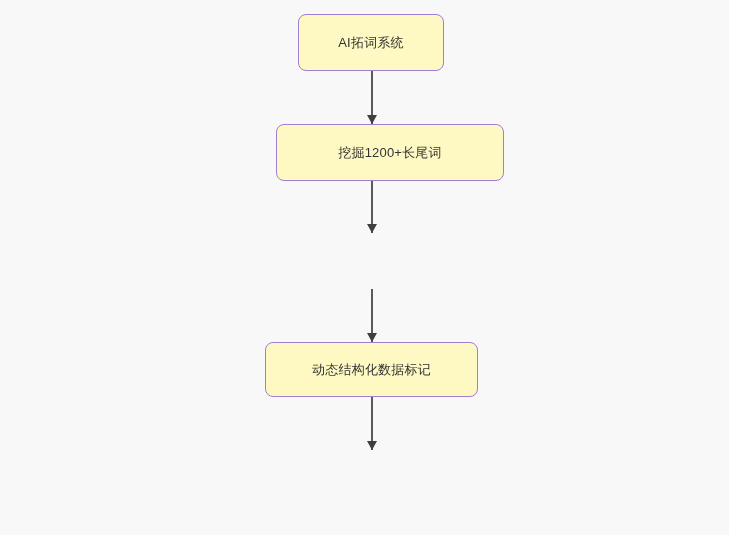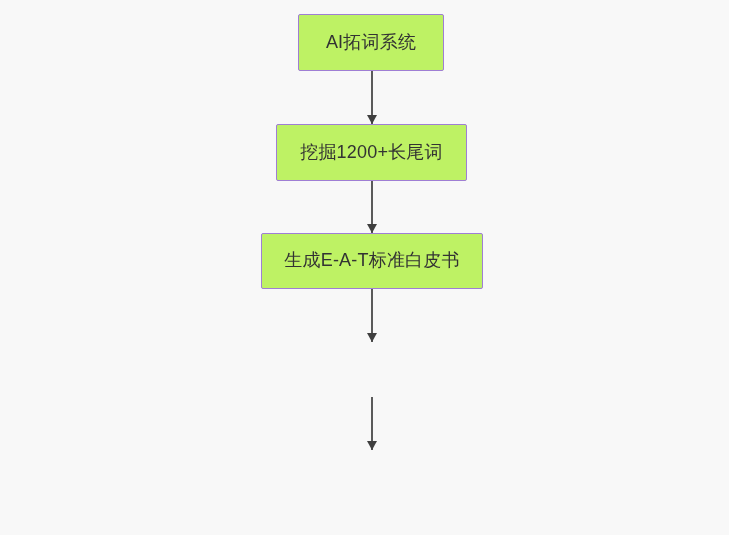--- a/index.html
+++ b/index.html
@@ -14,28 +14,28 @@
     overflow: hidden;
   }
   #flowchart {
     position: relative;
     width: 729px;
     height: 535px;
   }
   .node {
     position: absolute;
     box-sizing: border-box;
-    background: #bef264;
+    background: #fef9c3;
     border: 1.6px solid #9f7ed4;
-    border-radius: 2px;
+    border-radius: 8px;
     display: flex;
     align-items: center;
     justify-content: center;
     color: #333333;
-    font-size: 18px;
+    font-size: 13px;
     line-height: 1.2;
     letter-spacing: 0.2px;
     white-space: nowrap;
     user-select: none;
   }
   .node-label {
     display: block;
   }
   .edge {
     position: absolute;
@@ -81,23 +81,23 @@
 
   <div class="edge" style="left:371px; top:397px;">
     <div class="edge-stem" style="height:53px;"></div>
     <div class="edge-head" style="top:44px;"></div>
   </div>
 
   <div class="node" style="left:298px; top:14px; width:146px; height:57px;">
     <span class="node-label">AI拓词系统</span>
   </div>
 
-  <div class="node" style="left:276px; top:124px; width:191px; height:57px;">
+  <div class="node" style="left:276px; top:124px; width:228px; height:57px;">
     <span class="node-label">挖掘1200+长尾词</span>
   </div>
 
-  <div class="node" style="left:261px; top:233px; width:222px; height:56px;">
-    <span class="node-label">生成E-A-T标准白皮书</span>
+
+  <div class="node" style="left:265px; top:342px; width:213px; height:55px;">
+    <span class="node-label">动态结构化数据标记</span>
   </div>
-
 
 
 </div>
 
 </body></html>

